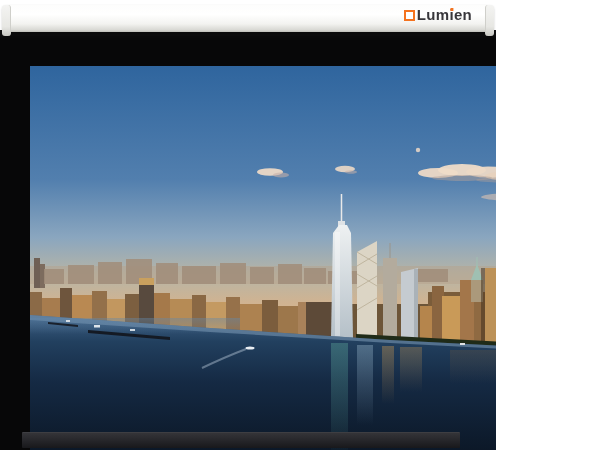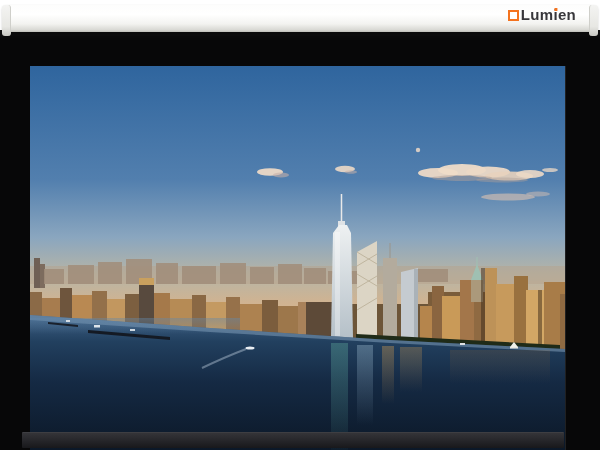--- a/index.html
+++ b/index.html
@@ -1,16 +1,16 @@
 <!DOCTYPE html>
 <html style="--accent: #f4731f; --logo_text: #38373b; --housing_white: #f6f6f4; --frame_black: #070708; --slat: #29292d; --sky_top: #2f659e; --sky_horizon: #d5b692; --city_sunlit: #c59a5e; --city_shadow: #5d4a38; --tower_glass: #d3d9dc; --water_near: #4f739a; --water_deep: #0a1523;"><head>
 <meta charset="utf-8">
 <style>
   html,body{margin:0;padding:0;background:#ffffff;font-family:"Liberation Sans",sans-serif;}
-  .stage{position:relative;width:600px;height:450px;background:#ffffff;overflow:hidden;}
+  .stage{position:relative;width:496px;height:450px;background:#ffffff;overflow:hidden;}
 
   
   .screen-black{position:absolute;left:0;right:0;top:30px;bottom:0;background:var(--frame_black,#070708);}
   .screen-black::before{content:"";position:absolute;left:0;right:0;top:0;height:8px;
     background:linear-gradient(rgba(255,255,255,.05),transparent);}
 
   
   .housing{position:absolute;left:3px;right:3px;top:5px;height:27px;z-index:3;
     background:linear-gradient(#fdfdfc 0%,#ffffff 35%,#f3f3f0 70%,#d9d9d4 92%,#bdbdb8 100%);
     border-radius:3px;box-shadow:0 2px 3px rgba(0,0,0,.45);}

